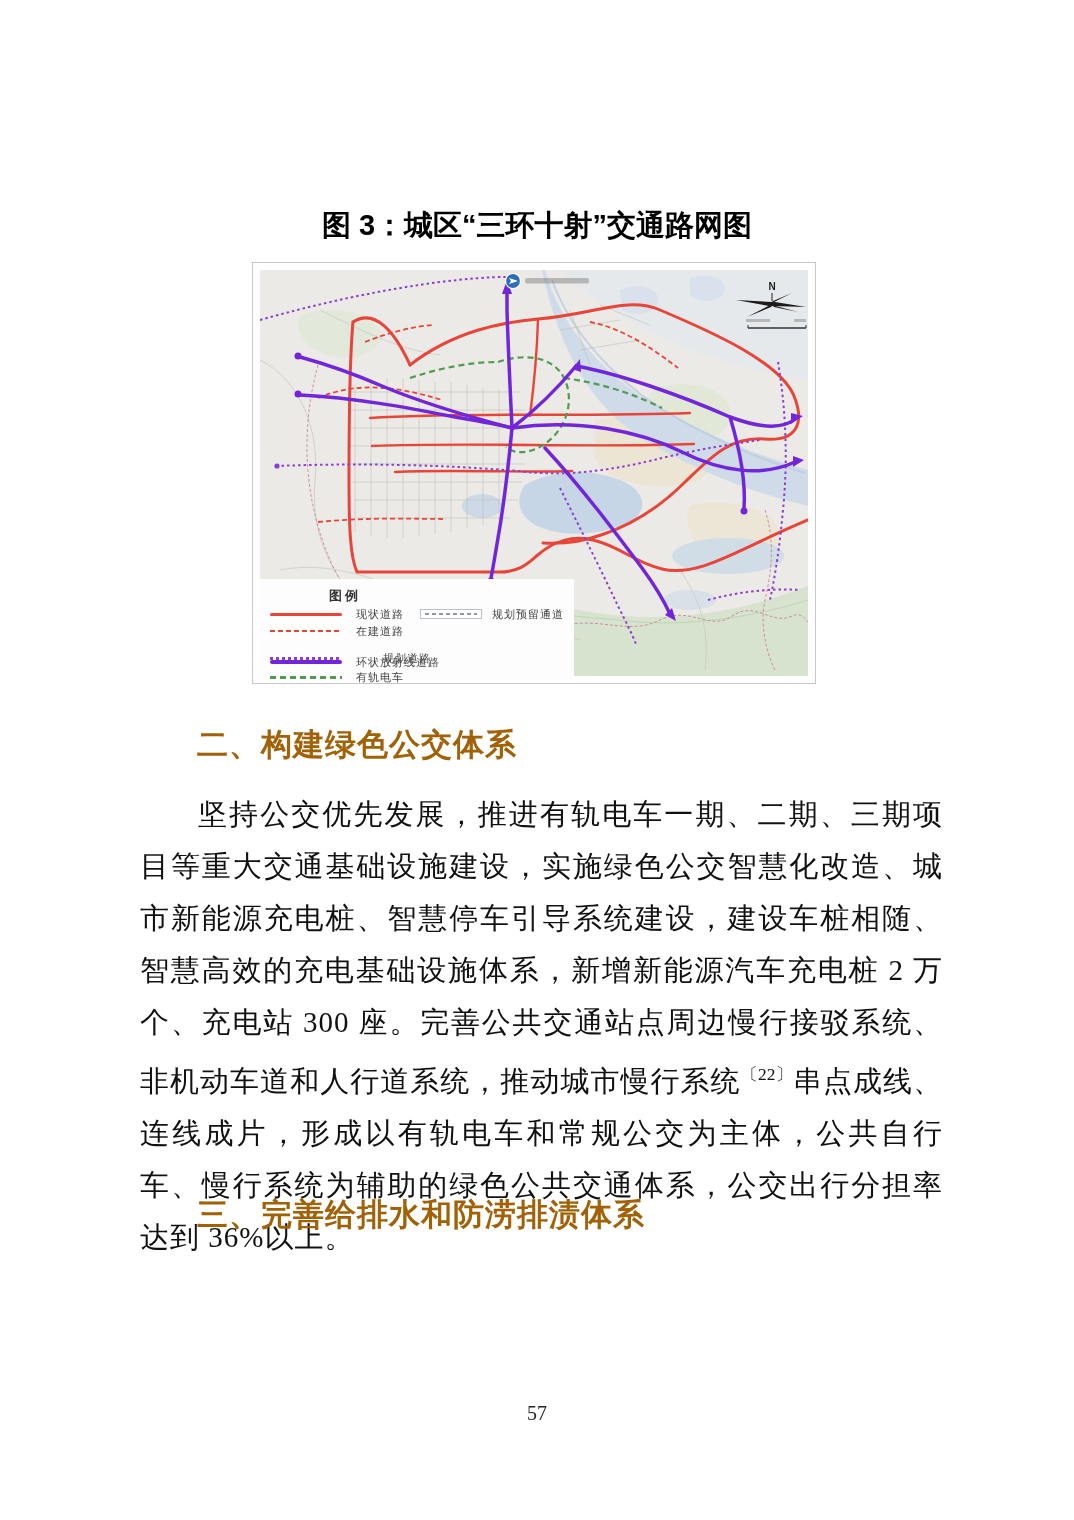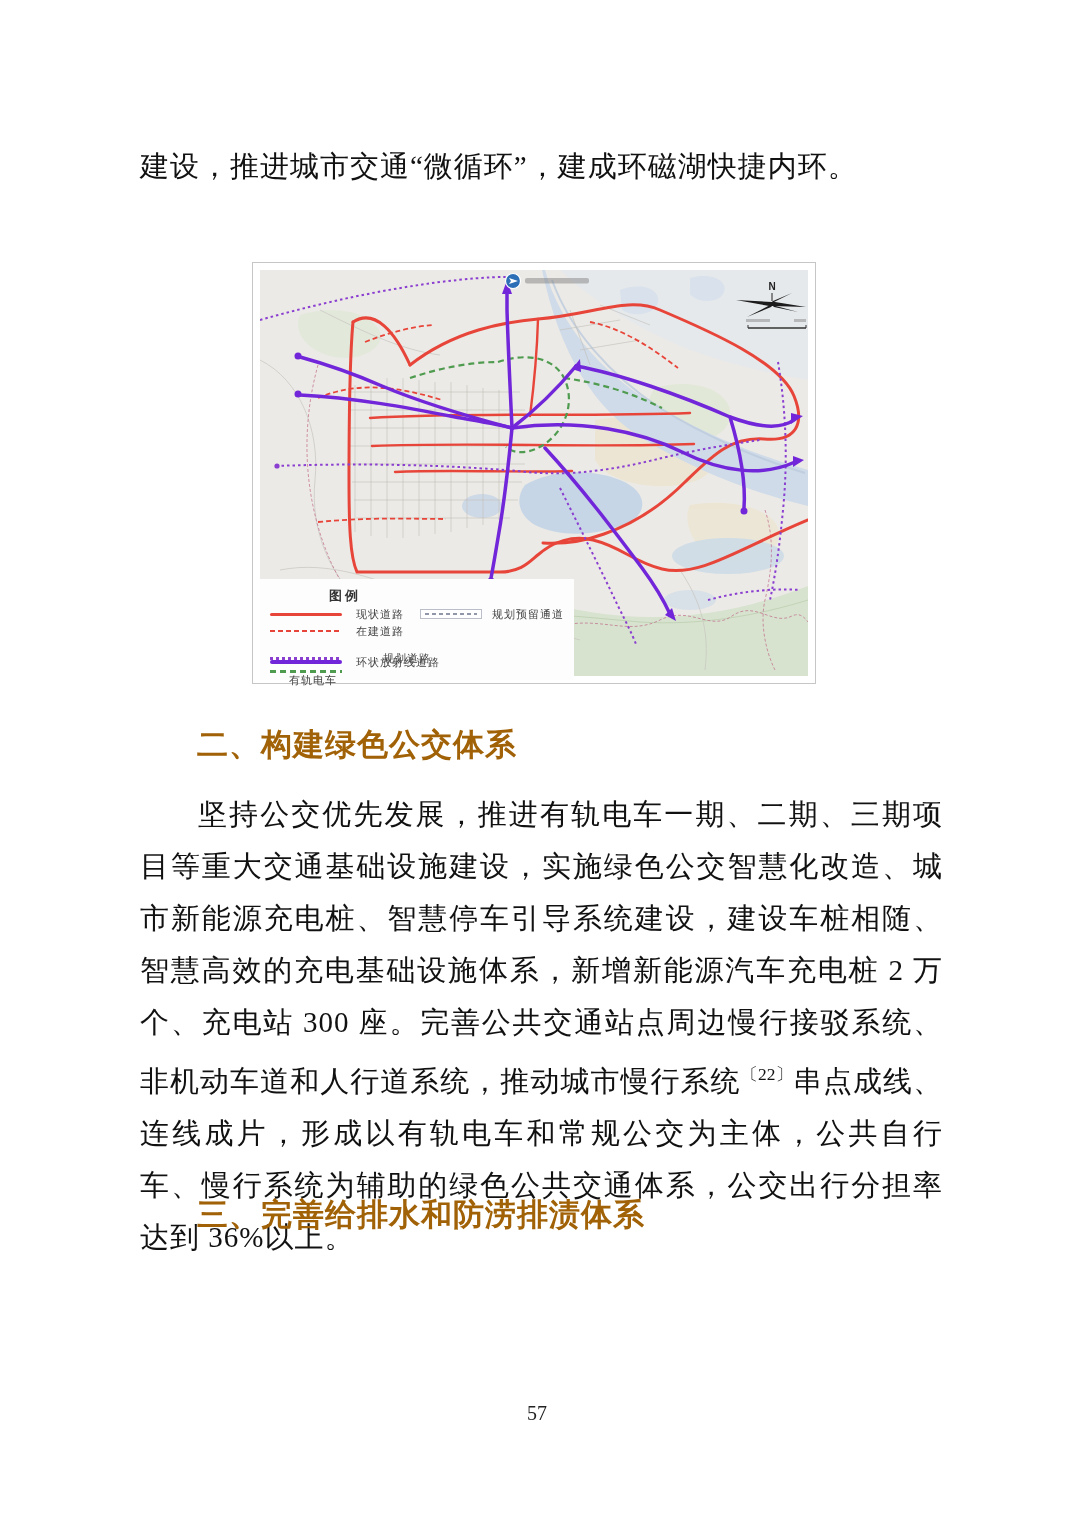--- a/index.html
+++ b/index.html
@@ -32,22 +32,22 @@
   .para{position:absolute;left:140px;width:803px;font-size:29px;line-height:52px;letter-spacing:1px;
         text-align:justify;text-align-last:left;text-indent:58px;color:#111;}
   .fnote{font-size:0.6em;vertical-align:super;letter-spacing:0;}
   .page-num{position:absolute;left:0;top:1402px;width:1074px;text-align:center;font-size:20px;color:#222;}
 </style>
 </head>
 <body>
 
 <div class="page">
 
-  <div class="cont-line">建设，推进城市交通“微循环”，建成环磁湖快捷内环。</div>
-
+
+  <div class="caption">图 3：城区“三环十射”交通路网图</div>
 
   <div class="map-frame">
     <svg width="548" height="406" viewBox="0 0 548 406" aria-hidden="true">
 
       <rect x="0" y="0" width="548" height="406" fill="#eceae6"></rect>
       <path d="M300,0 C330,30 380,60 430,80 C480,98 520,105 548,110 L548,0 Z" fill="#e3e8ee" opacity="0.6"></path>
 
       <g>
         <path d="M100,345 C180,320 260,330 330,342 C410,355 480,342 548,316 L548,406 L100,406 Z" fill="#d7e3cf"></path>
         <path d="M140,352 C220,335 300,345 380,352 C440,356 500,345 548,330" fill="none" stroke="#b9ccab" stroke-width="1" opacity="0.7"></path>
@@ -183,21 +183,21 @@
         <div class="lg-label">在建道路</div>
       </div>
       <div class="lg-row" style="top:72px;gap:27px;">
         <div class="lg-sw sw-purple-dotted"></div>
         <div class="lg-label">规划道路</div>
       </div>
       <div class="lg-row" style="top:76px;">
         <div class="lg-sw sw-purple-solid"></div>
         <div class="lg-label">环状放射线道路</div>
       </div>
-      <div class="lg-row" style="top:91px;flex-direction:column;">
+      <div class="lg-row" style="top:91px;">
         <div class="lg-sw sw-green-dashed"></div>
         <div class="lg-label">有轨电车</div>
       </div>
     </div>
   </div>
 
   <div class="heading" style="top:724px;">二、构建绿色公交体系</div>
 
   <p class="para" style="top:788px;margin:0;"><span>坚持公交优先发展，推进有轨电车一期、二期、三期项目等重大交通基础设施建设，实施绿色公交智慧化改造、城市新能源充电桩、智慧停车引导系统建设，建设车桩相随、智慧高效的充电基础设施体系，新增新能源汽车充电桩 2 万个、充电站 300 座。完善公共交通站点周边慢行接驳系统、非机动车道和人行道系统，推动城市慢行系统</span><sup class="fnote">〔22〕</sup><span>串点成线、连线成片，形成以有轨电车和常规公交为主体，公共自行车、慢行系统为辅助的绿色公共交通体系，公交出行分担率达到 36%以上。</span></p>
 

